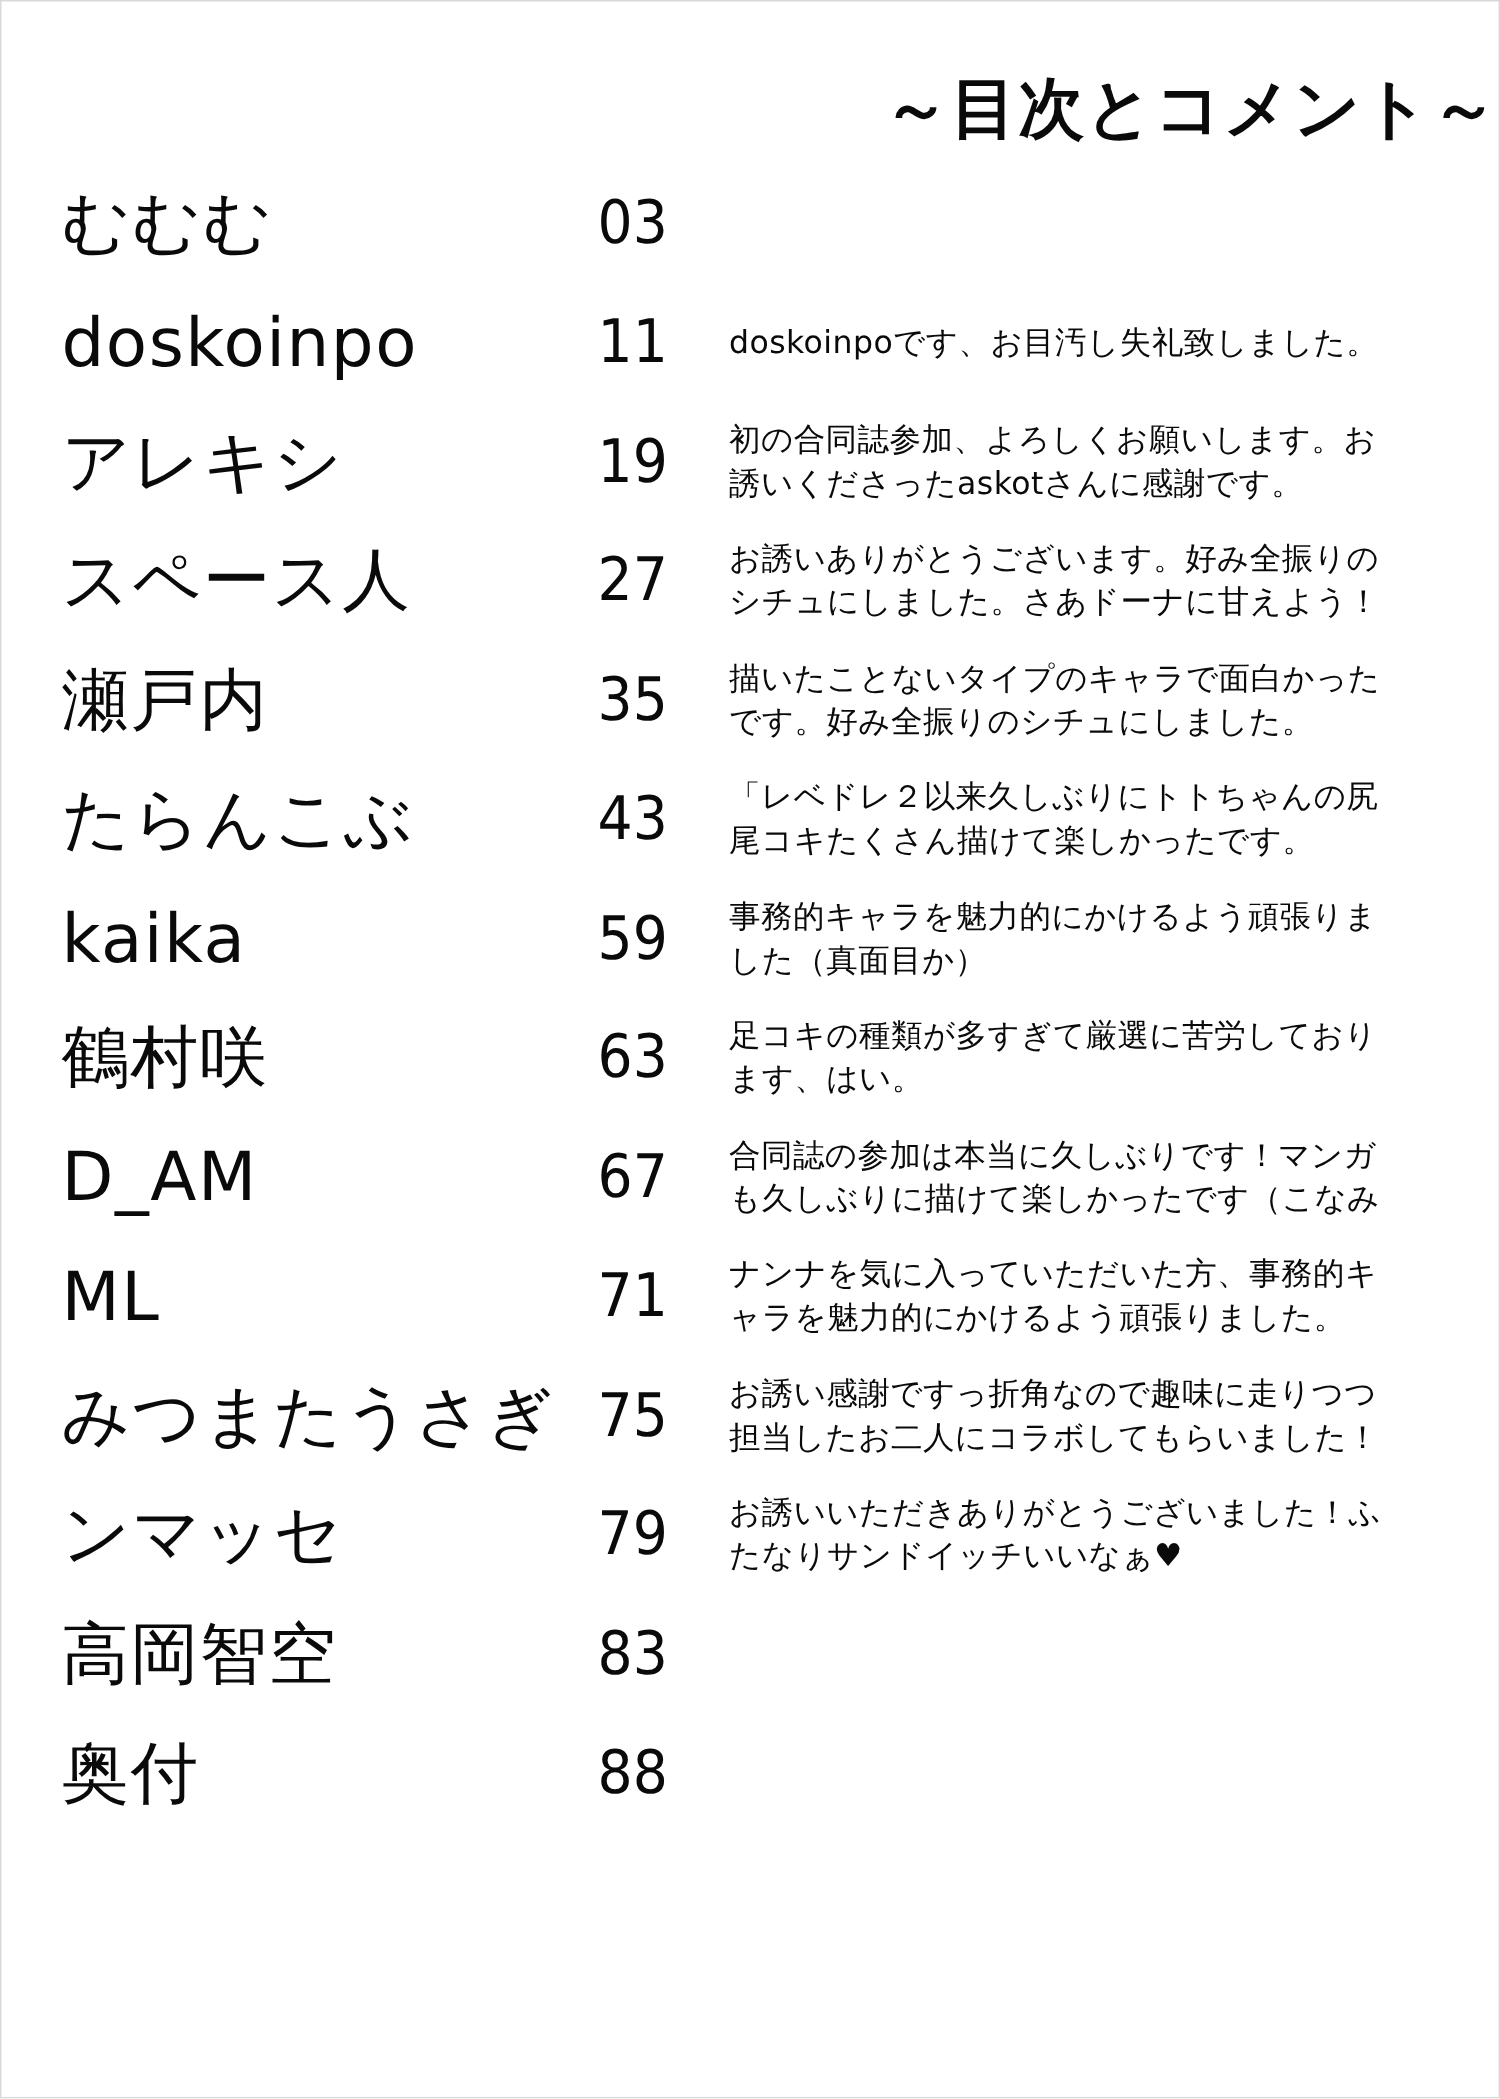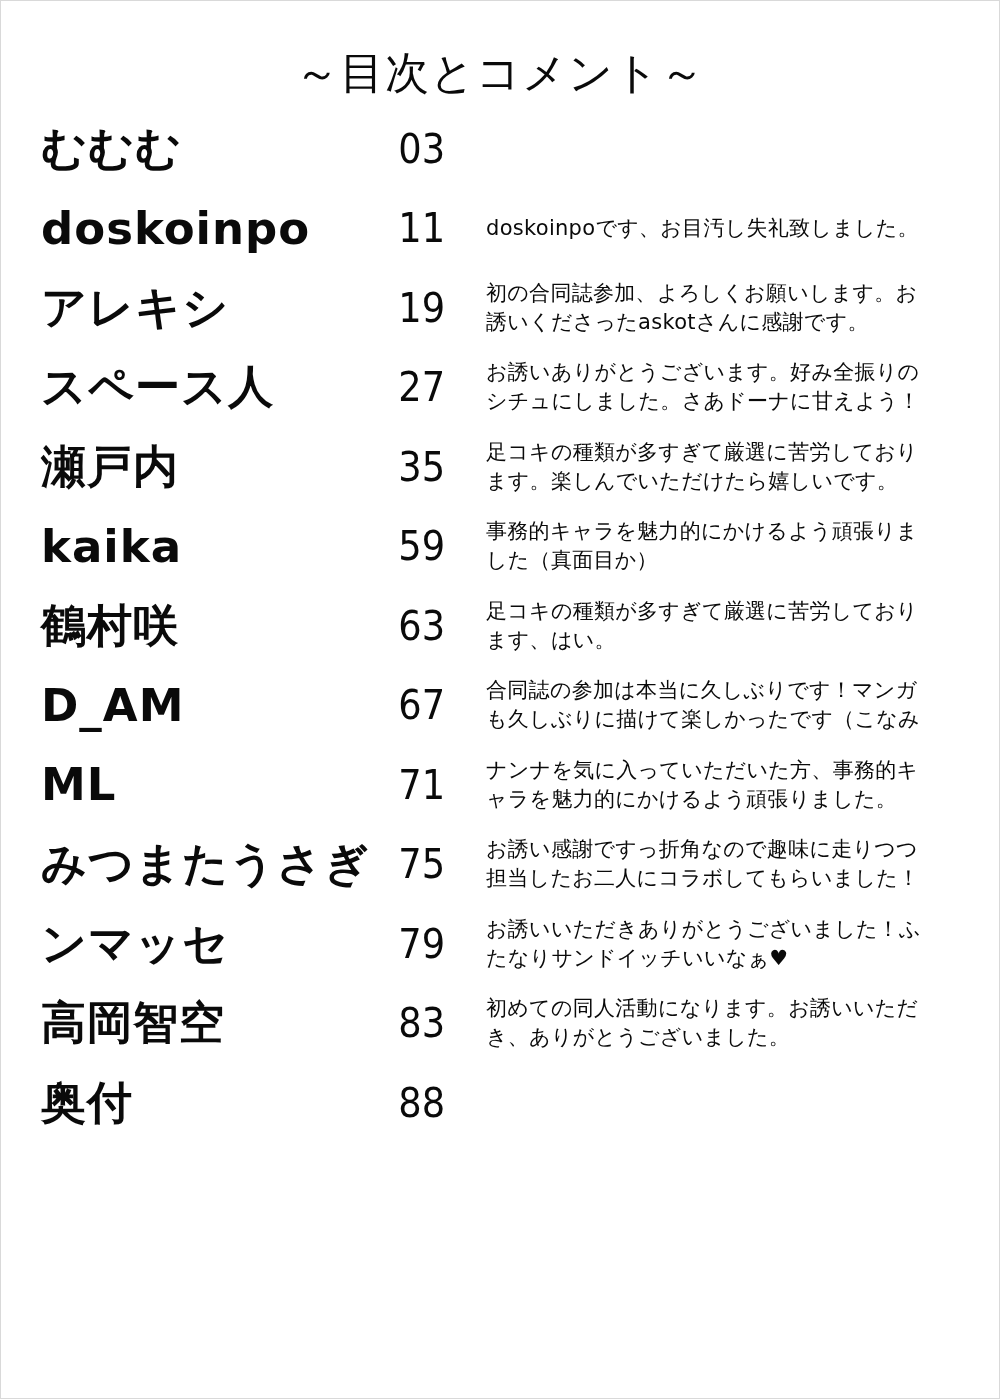--- a/index.html
+++ b/index.html
@@ -13,40 +13,40 @@
     height: 1399px;
     box-sizing: border-box;
     background: #ffffff;
     border: 1px solid #d9d9d9;
     font-family: "DejaVu Sans", "Liberation Sans", sans-serif;
     color: #0a0a0a;
     overflow: hidden;
   }
   .title {
     margin-top: 44px;
-    text-align: center;
+    text-align: right;
     font-size: 44px;
     line-height: 56px;
-    font-weight: normal;
+    font-weight: bold;
     letter-spacing: 1px;
   }
   .toc-list {
     margin-top: 8px;
     padding: 0 60px 0 40px;
   }
   .toc-row {
     display: flex;
     align-items: center;
     height: 79.5px;
   }
   .entry-name {
     width: 350px;
     flex: 0 0 350px;
     font-size: 45px;
-    font-weight: 700;
+    font-weight: 400;
     letter-spacing: 1px;
     white-space: nowrap;
   }
   .entry-page {
     width: 95px;
     flex: 0 0 95px;
     box-sizing: border-box;
     padding-left: 8px;
     font-size: 40px;
     font-weight: 500;
@@ -87,23 +87,28 @@
 
   <div class="toc-row">
     <div class="entry-name">スペース人</div>
     <div class="entry-page">27</div>
     <div class="entry-comment">お誘いありがとうございます。好み全振りのシチュにしました。さあドーナに甘えよう！</div>
   </div>
 
   <div class="toc-row">
     <div class="entry-name">瀬戸内</div>
     <div class="entry-page">35</div>
-    <div class="entry-comment">足コキの種類が多すぎて厳選に苦労しております。楽しんでいただけたら嬉しいです。</div>
+    <div class="entry-comment">描いたことないタイプのキャラで面白かったです。好み全振りのシチュにしました。</div>
   </div>
 
+  <div class="toc-row">
+    <div class="entry-name">たらんこぶ</div>
+    <div class="entry-page">43</div>
+    <div class="entry-comment">「レベドレ２以来久しぶりにトトちゃんの尻尾コキたくさん描けて楽しかったです。</div>
+  </div>
 
 
   <div class="toc-row">
     <div class="entry-name">kaika</div>
     <div class="entry-page">59</div>
     <div class="entry-comment">事務的キャラを魅力的にかけるよう頑張りました（真面目か）</div>
   </div>
 
   <div class="toc-row">
     <div class="entry-name">鶴村咲</div>
@@ -131,21 +136,20 @@
 
   <div class="toc-row">
     <div class="entry-name">ンマッセ</div>
     <div class="entry-page">79</div>
     <div class="entry-comment">お誘いいただきありがとうございました！ふたなりサンドイッチいいなぁ♥</div>
   </div>
 
   <div class="toc-row">
     <div class="entry-name">高岡智空</div>
     <div class="entry-page">83</div>
-    <div class="entry-comment">初めての同人活動になります。お誘いいただき、ありがとうございました。</div>
   </div>
 
   <div class="toc-row">
     <div class="entry-name">奥付</div>
     <div class="entry-page">88</div>
     <div class="entry-comment"></div>
   </div>
 </div>
 </div>
 

